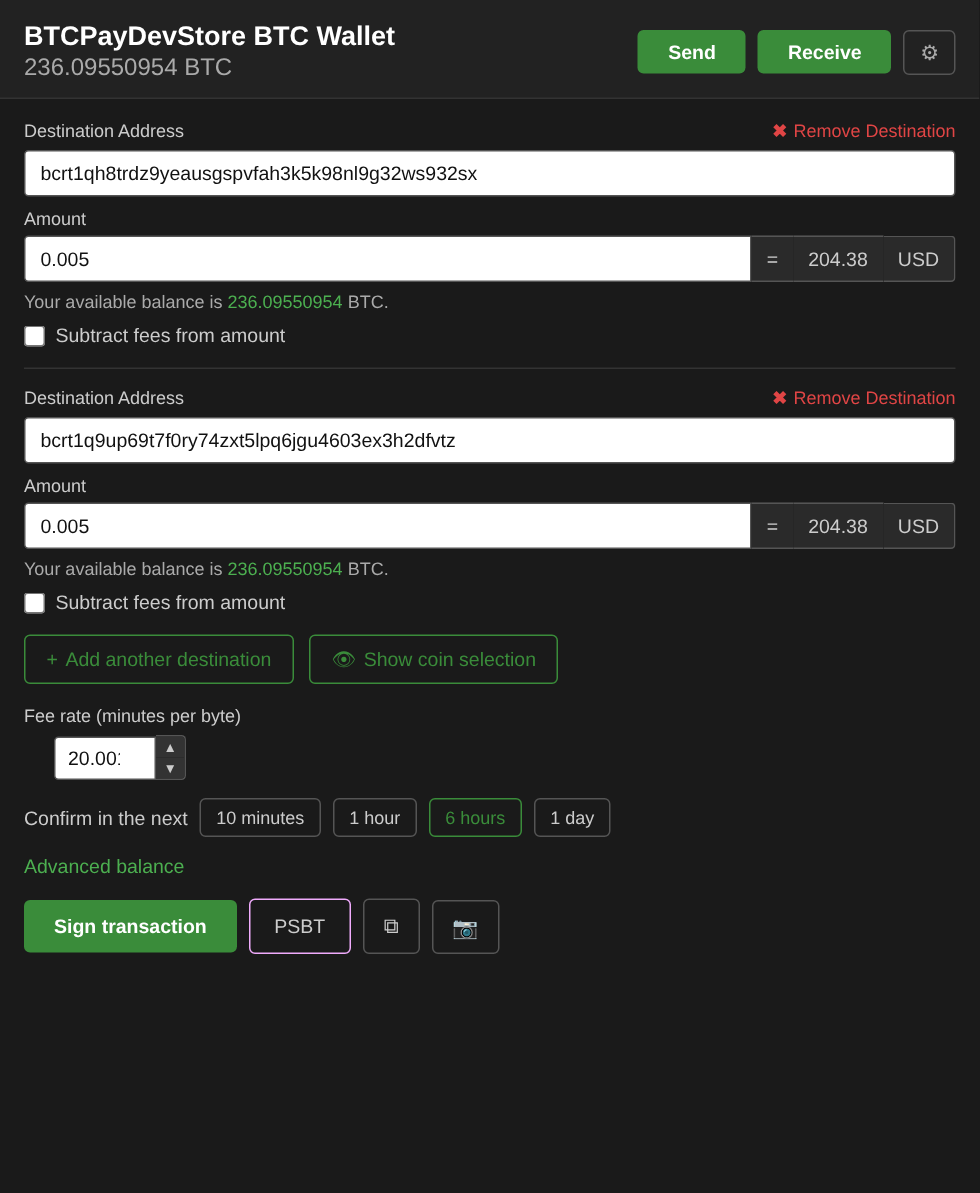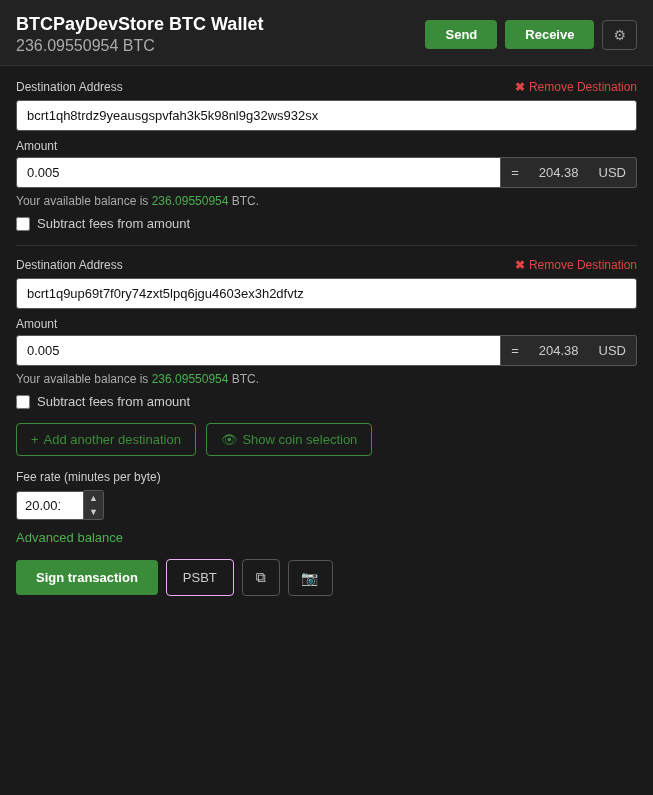--- a/index.html
+++ b/index.html
@@ -210,20 +210,21 @@
     .fee-label {
       font-size: 12px;
       color: #ccc;
       margin-bottom: 6px;
     }
     .fee-input-wrap {
       display: flex;
       align-items: center;
       gap: 0;
       width: 90px;
+      margin-left: 20px;
     }
     .fee-input {
       background: #fff;
       color: #111;
       border: 1px solid #555;
       border-radius: 3px 0 0 3px;
       padding: 6px 8px;
       font-size: 13px;
       width: 68px;
       outline: none;
@@ -410,20 +411,27 @@
     <div class="fee-label">Fee rate (minutes per byte)</div>
     <div class="fee-input-wrap">
       <input class="fee-input" type="number" value="20.001" style="">
       <div class="fee-spinner">
         <button class="fee-spinner-btn">▲</button>
         <button class="fee-spinner-btn">▼</button>
       </div>
     </div>
   </div>
 
+  <div class="confirm-row">
+    <span class="confirm-label">Confirm in the next</span>
+    <button class="confirm-btn">10 minutes</button>
+    <button class="confirm-btn">1 hour</button>
+    <button class="confirm-btn active">6 hours</button>
+    <button class="confirm-btn">1 day</button>
+  </div>
 
   <a class="advanced-link">Advanced balance</a>
 
   <div class="bottom-actions">
     <button class="btn-sign">Sign transaction</button>
     <button class="btn-psbt">PSBT</button>
     <button class="btn-icon-action">⧉</button>
     <button class="btn-icon-action">📷</button>
   </div>
 

